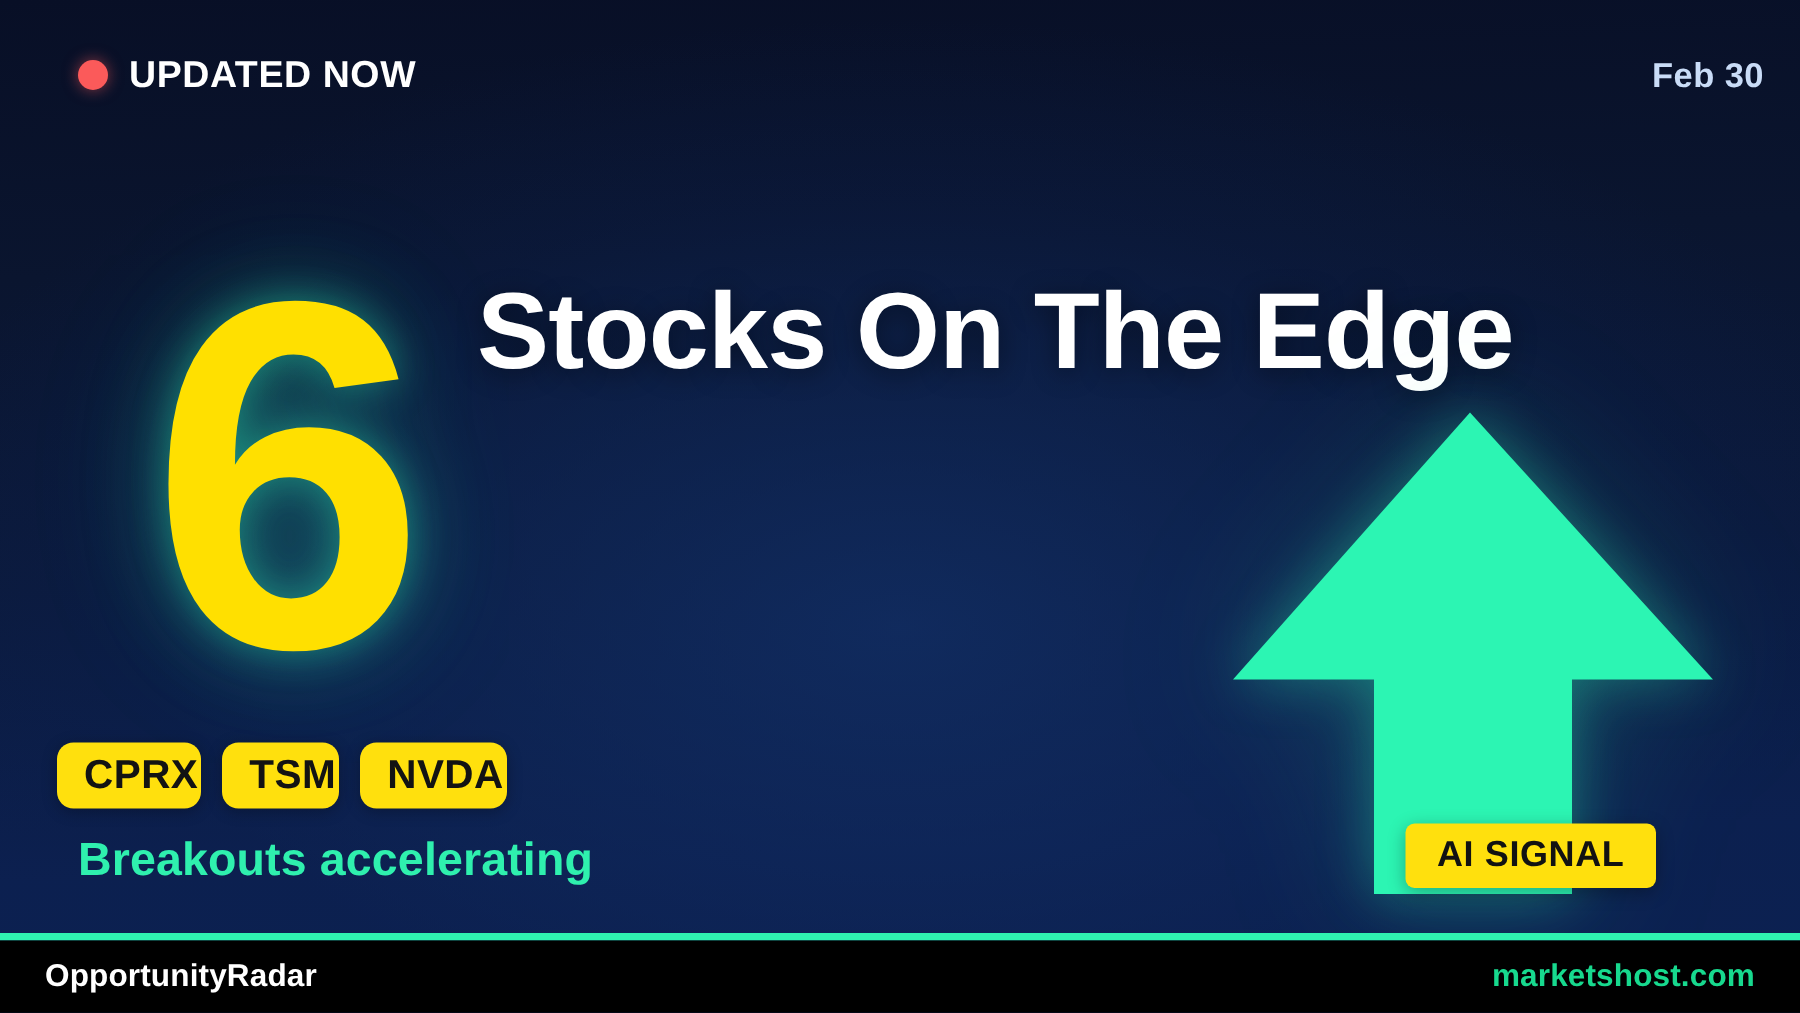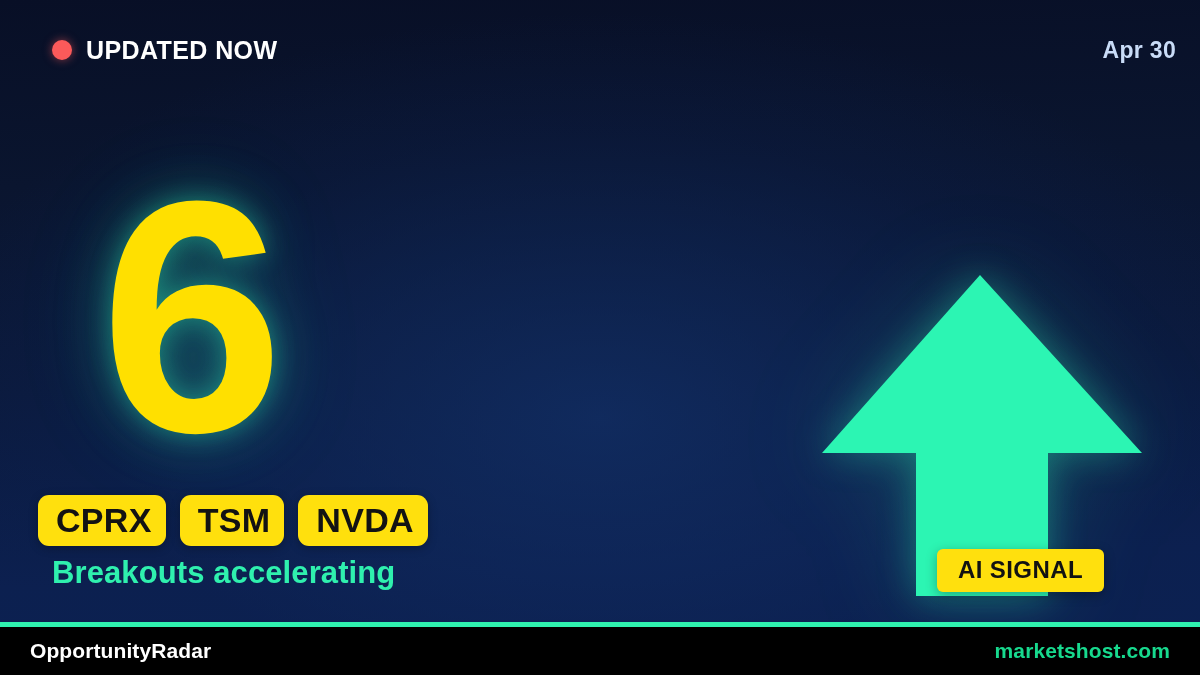--- a/index.html
+++ b/index.html
@@ -88,25 +88,25 @@
   
   .tickers {
     position:absolute;
     left:38px; top:495px;
     display:flex; gap:14px;
   }
 
   .ticker-badge {
     background:#ffe00d;
     color:#131313;
-    font-size:34px;
+    font-size:27px;
     font-weight:bold;
     letter-spacing:0.3px;
     border-radius:11px;
-    padding:8px 14px 9px 18px;
+    padding:8px 2px 9px 18px;
     line-height:1.0;
     white-space:nowrap;
     box-shadow:0 2px 10px rgba(0,0,0,0.28);
   }
 
   
   .subtitle {
     position:absolute;
     left:52px; top:555px;
     color:#2ff0ae;
@@ -182,25 +182,26 @@
 
 <div id="card">
 
   <div class="topbar">
 
     <div class="updated-wrap">
       <span class="live-dot"></span>
       <span class="updated-text">UPDATED NOW</span>
     </div>
 
-    <span class="date-text">Apr 30</span>
+    <span class="date-text">Feb 30</span>
   </div>
 
   <div class="bignum">6</div>
 
+  <div class="headline">Stocks On The Edge</div>
 
   <div class="arrow-wrap">
     <svg viewBox="0 0 340 336" xmlns="http://www.w3.org/2000/svg" aria-hidden="true">
       <polygon points="168,7 330,185 236,185 236,328 104,328 104,185 10,185" fill="#2cf5b3"></polygon>
     </svg>
   </div>
 
   <div class="ai-badge">AI SIGNAL</div>
 
   <div class="tickers">

